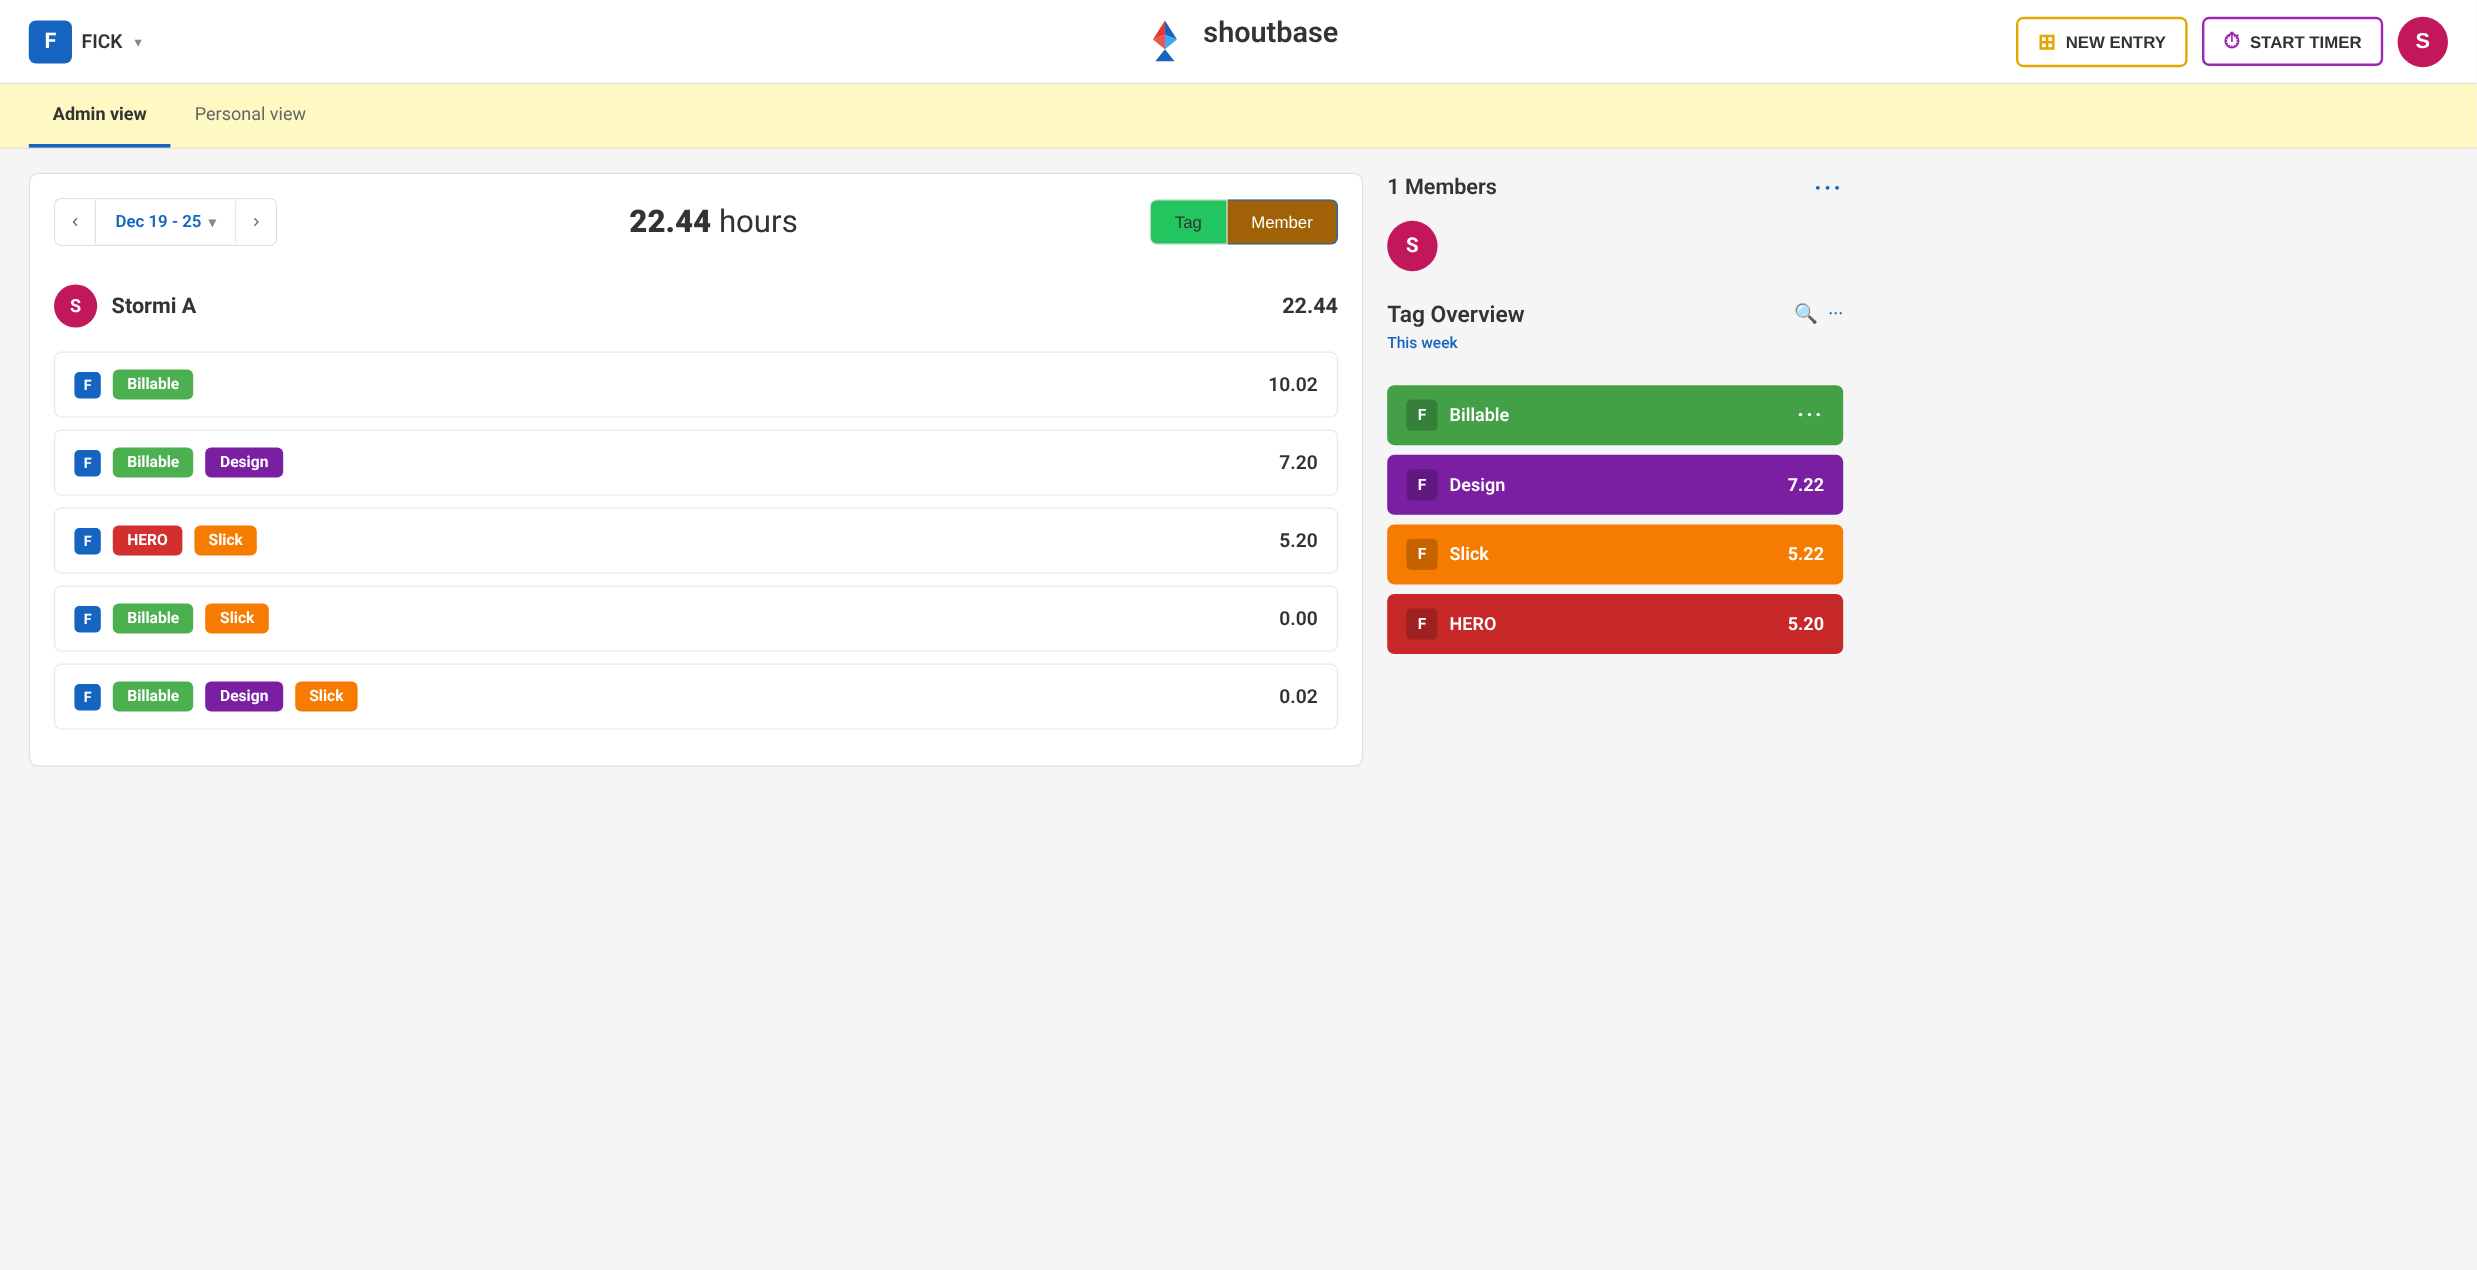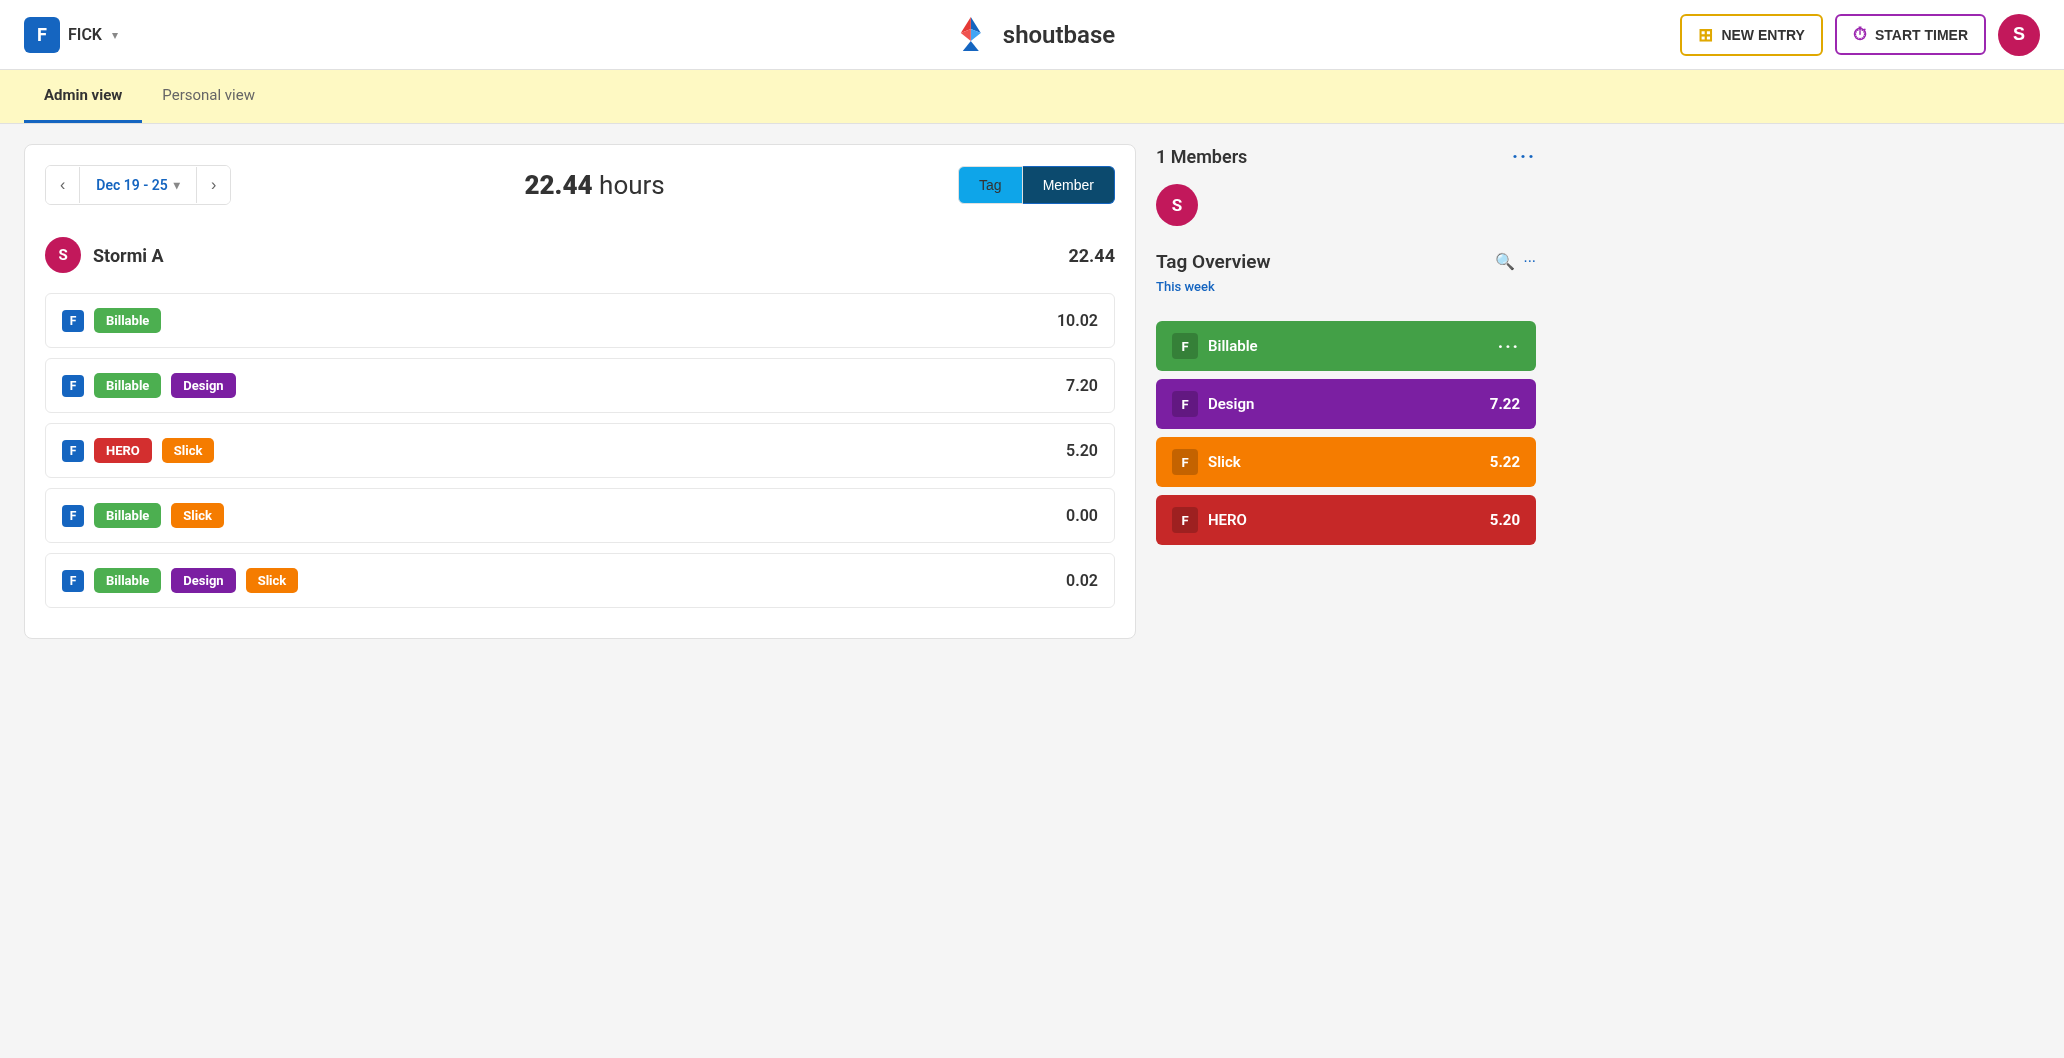--- a/index.html
+++ b/index.html
@@ -18,21 +18,21 @@
     .header-left { display: flex; align-items: center; gap: 8px; cursor: pointer; }
     .header-logo-box {
       width: 36px; height: 36px; background: #1565c0; border-radius: 6px;
       display: flex; align-items: center; justify-content: center;
       color: #fff; font-weight: 700; font-size: 18px;
     }
     .header-workspace { font-weight: 600; font-size: 16px; color: #333; }
     .header-chevron { color: #888; font-size: 12px; margin-left: 2px; }
     .header-center {
       position: absolute; left: 50%; transform: translateX(-50%);
-      display: flex; align-items: center; gap: 10px;
+      display: flex; align-items: flex-start; gap: 10px;
     }
     .header-logo-icon { display: flex; align-items: center; }
     .header-brand { font-size: 24px; font-weight: 600; color: #333; }
     .header-right { margin-left: auto; display: flex; align-items: center; gap: 12px; }
     .btn-new-entry {
       display: flex; align-items: center; gap: 8px;
       border: 2px solid #e0a800; border-radius: 6px;
       padding: 8px 16px; background: #fff; cursor: pointer;
       font-size: 14px; font-weight: 600; color: #333;
     }
@@ -113,26 +113,26 @@
     .date-label {
       padding: 10px 16px; font-size: 14px; font-weight: 600; color: #1565c0;
       border-left: 1px solid #e0e0e0; border-right: 1px solid #e0e0e0;
       display: flex; align-items: center; gap: 6px; cursor: pointer;
     }
     .date-chevron { color: #888; font-size: 12px; }
     .hours-display { font-size: 26px; margin-left: auto; }
     .hours-display strong { font-weight: 900; }
     .filter-btns { display: flex; gap: 0; margin-left: auto; }
     .filter-btn {
-      padding: 10px 20px; border: 1px solid #e0e0e0; background: #0ea5e9;
+      padding: 10px 20px; border: 1px solid #e0e0e0; background: #22c55e;
       cursor: pointer; font-size: 14px; font-weight: 500; color: #333;
     }
     .filter-btn:first-child { border-radius: 6px 0 0 6px; }
     .filter-btn:last-child { border-radius: 0 6px 6px 0; border-left: none; }
-    .filter-btn.active { background: #0c4a6e; color: #fff; border-color: #1565c0; }
+    .filter-btn.active { background: #a16207; color: #fff; border-color: #1565c0; }
 
     
     .user-row {
       display: flex; align-items: center; gap: 12px;
       padding: 12px 0; margin-bottom: 8px;
     }
     .user-avatar {
       width: 36px; height: 36px; border-radius: 50%;
       background: #c2185b; color: #fff; font-weight: 700;
       font-size: 15px; display: flex; align-items: center; justify-content: center;

